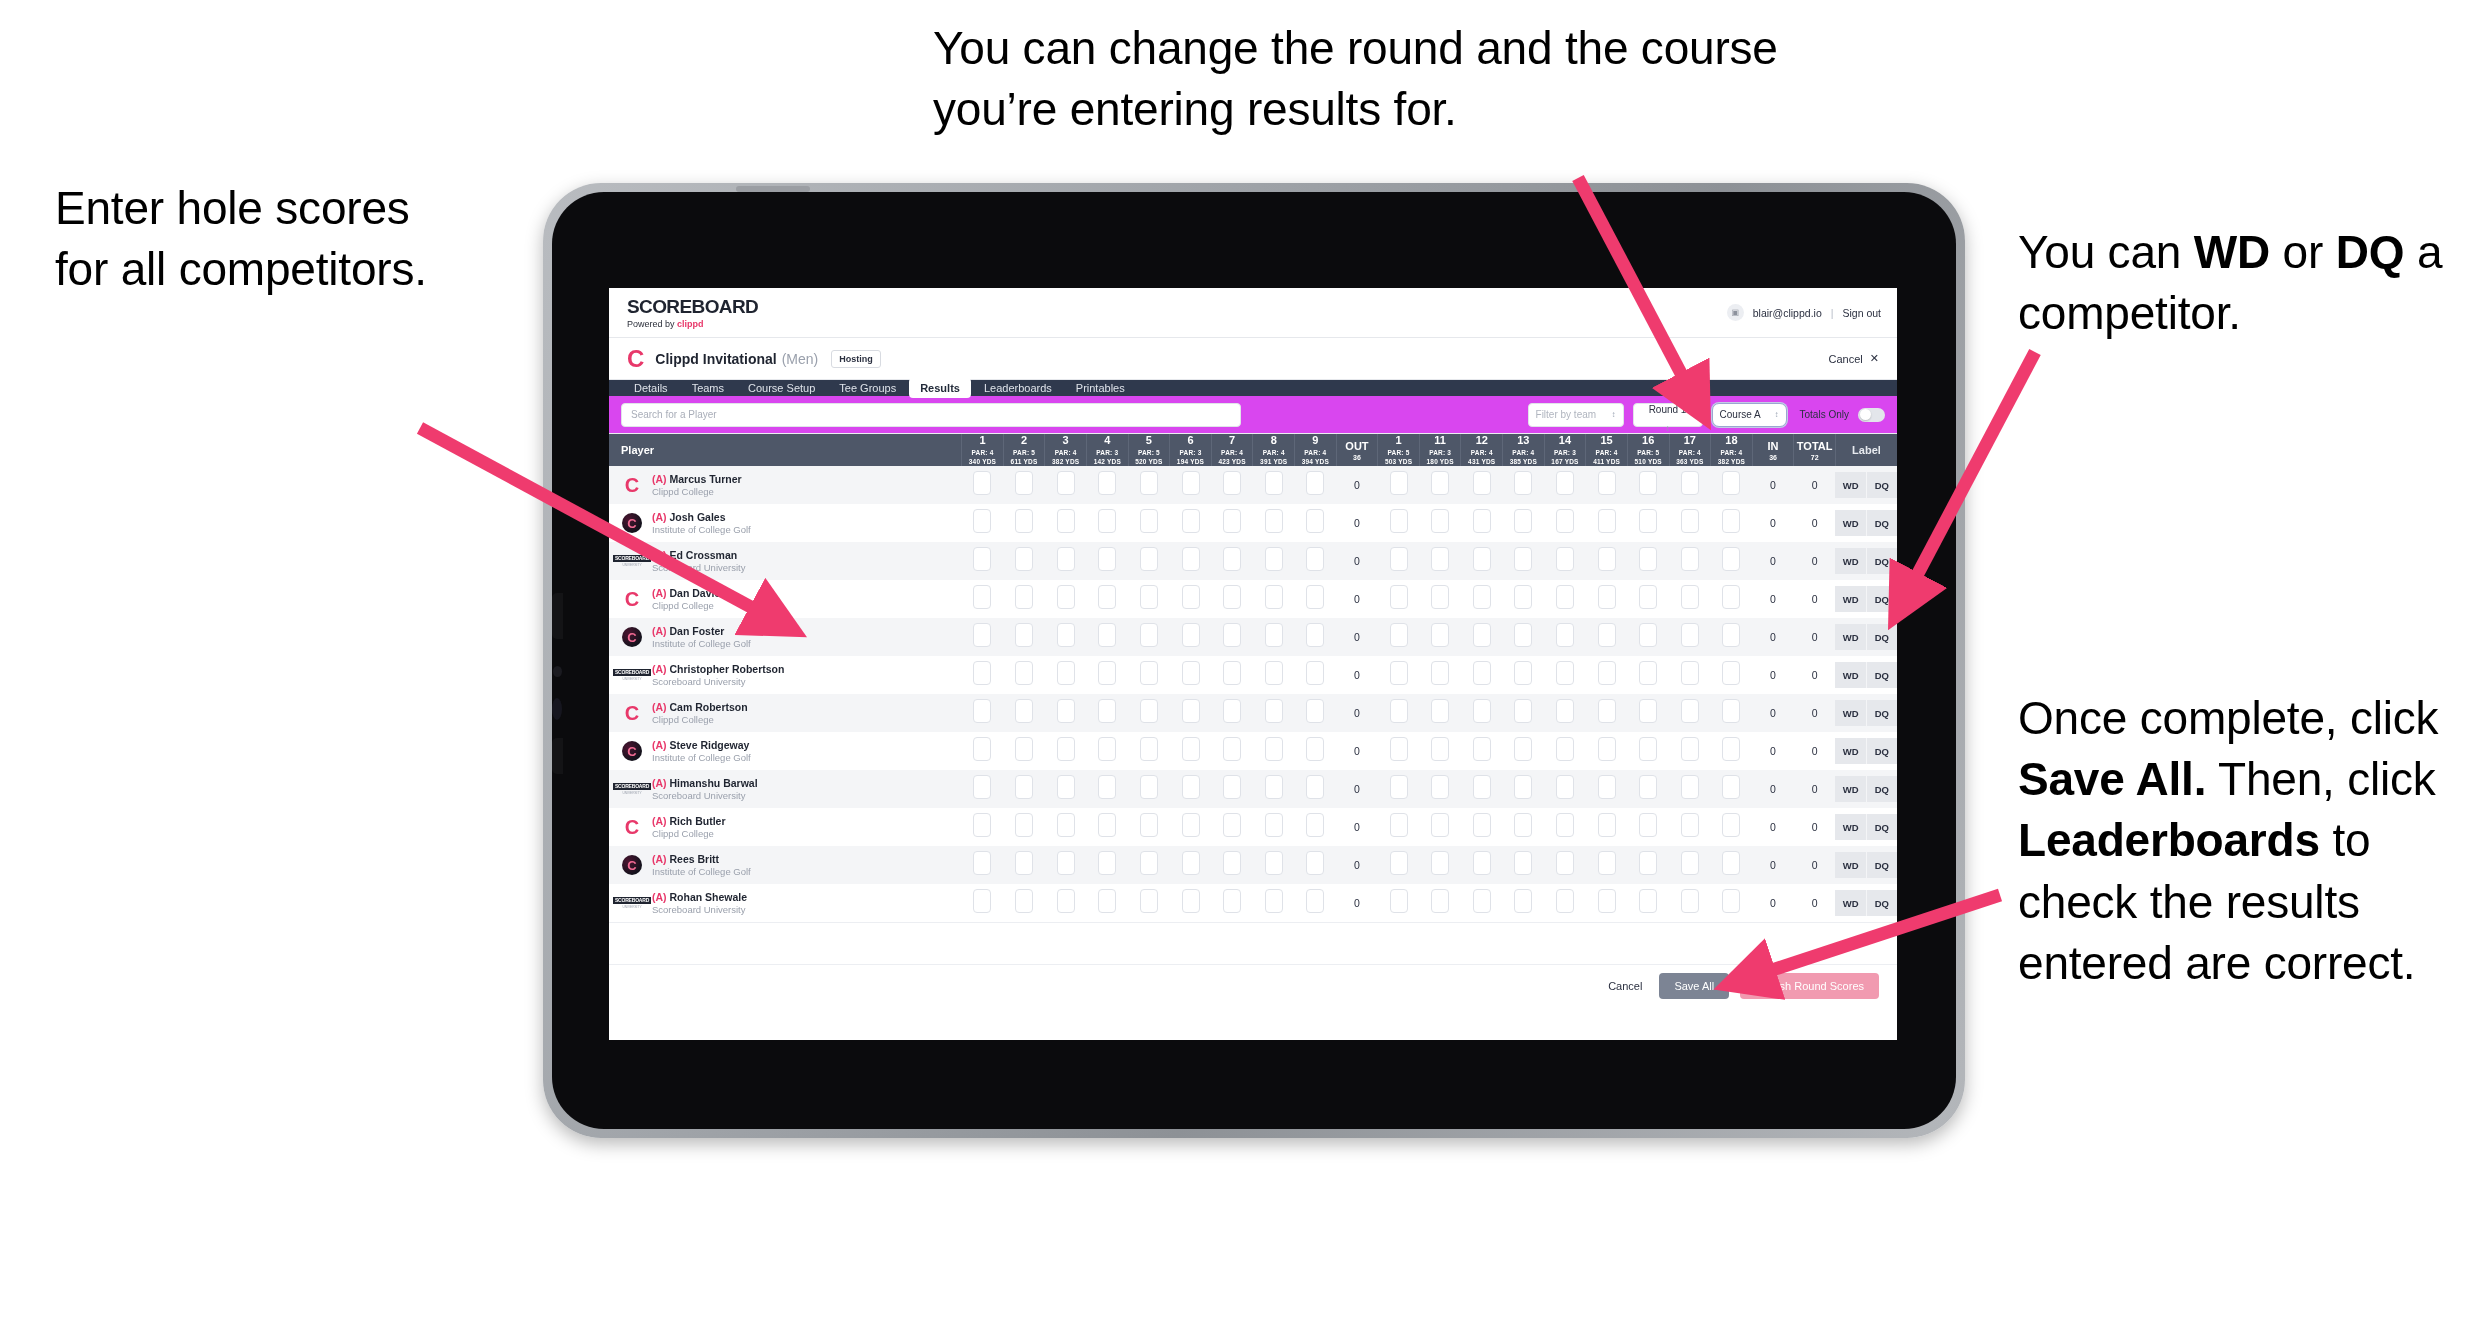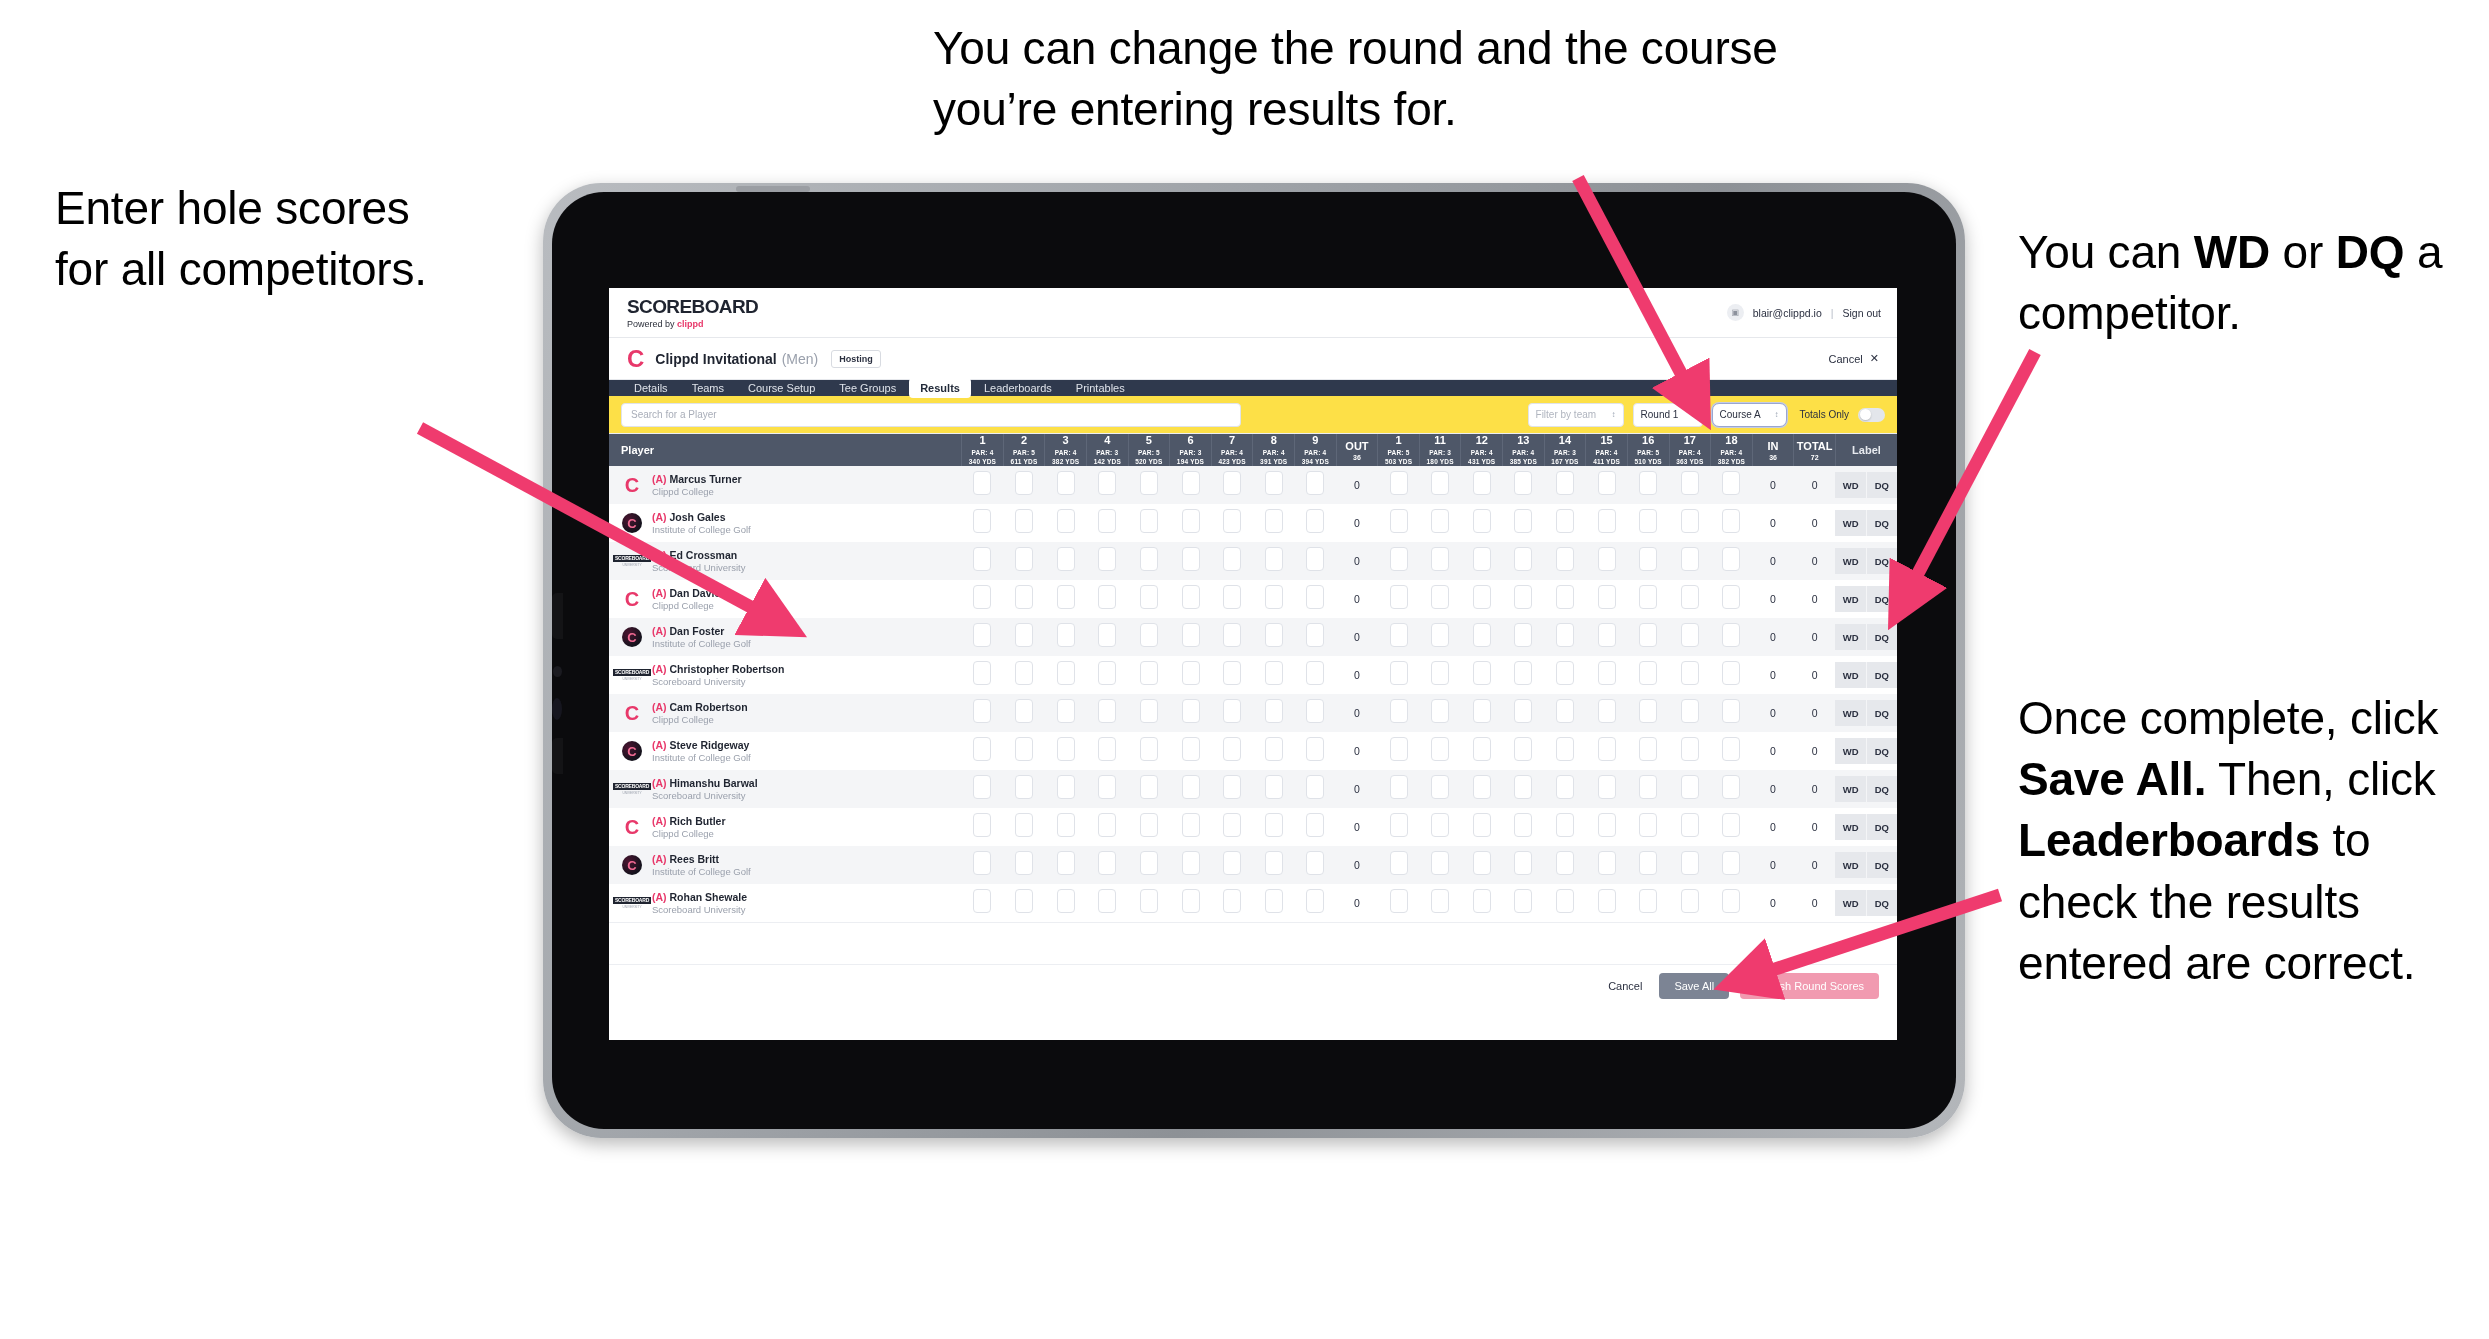--- a/index.html
+++ b/index.html
@@ -117,35 +117,35 @@
   .cancel-x { margin-left:auto; display:flex; align-items:center; gap:7px; font-size:11px; color:#2b3040; cursor:pointer;}
 
   
   .subtabs { height:16px; background:#2f394d; display:flex; align-items:center; padding-left:14px; gap:2px; }
   .subtab {
     font-size:11px; color:#dfe3ea; padding: 4px 11px; border-radius:4px; cursor:pointer;
   }
   .subtab.active { background:#ffffff; color:#232b3a; font-weight:600; }
 
   
-  .filterrow { height:38px; background:#fde047; display:flex; align-items:center; padding: 0 12px; gap:9px; border-bottom:1px solid #eceef2;}
+  .filterrow { height:38px; background:#d946ef; display:flex; align-items:center; padding: 0 12px; gap:9px; border-bottom:1px solid #eceef2;}
   .search-input {
     flex: 0 0 auto; width: 620px; height:24px; border:1px solid #e0e3e9; border-radius:4px;
     font-size:10px; color:#a9aeb9; padding-left:9px; display:flex; align-items:center;
     background:#fff;
   }
   .mini-select {
     height:24px; border:1px solid #e0e3e9; border-radius:4px; background:#fff;
     display:flex; align-items:center; justify-content:space-between;
     font-size:10px; color:#2b3040; padding: 0 7px; gap:10px;
   }
   .mini-select.ph { color:#b0b5bf; }
   .mini-select.focus { border-color:#9aa6d0; box-shadow:0 0 0 1px #c3cbe6;border-radius:7px; }
   .sel-w1 { width:96px; margin-left:auto;}
-  .sel-w2 { width:70px; }
+  .sel-w2 { width:70px;flex-direction:column; }
   .sel-w3 { width:75px; }
   .caret { font-size:8px; color:#97a0b0; line-height:1; }
   .totals-lbl { font-size:10px; color:#2b3040; margin-left:4px; }
   .toggle {
     width:27px; height:14px; border-radius:8px; background:#e3e6eb; position:relative; cursor:pointer;
   }
   .toggle::after {
     content:""; position:absolute; left:1.5px; top:1.5px; width:11px; height:11px;
     border-radius:50%; background:#fff; box-shadow:0 1px 2px rgba(0,0,0,.2);
   }

